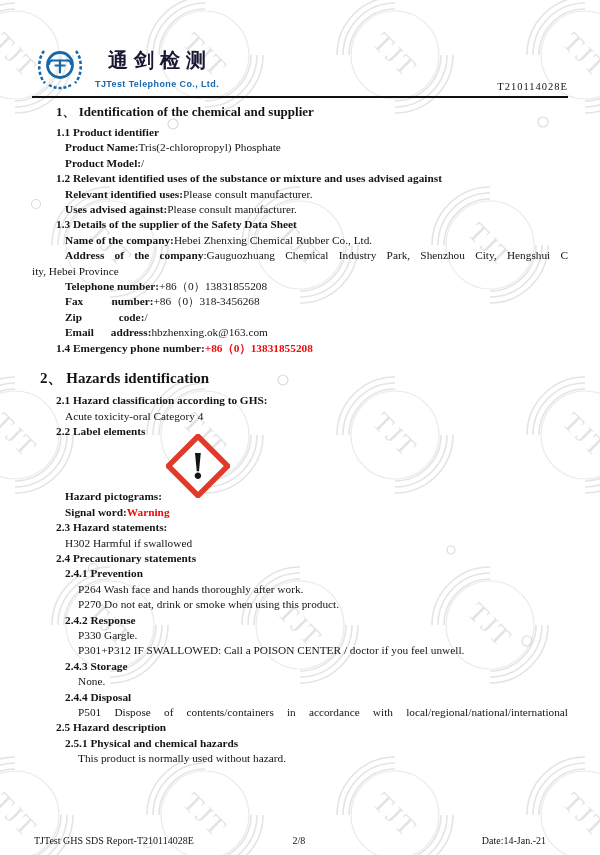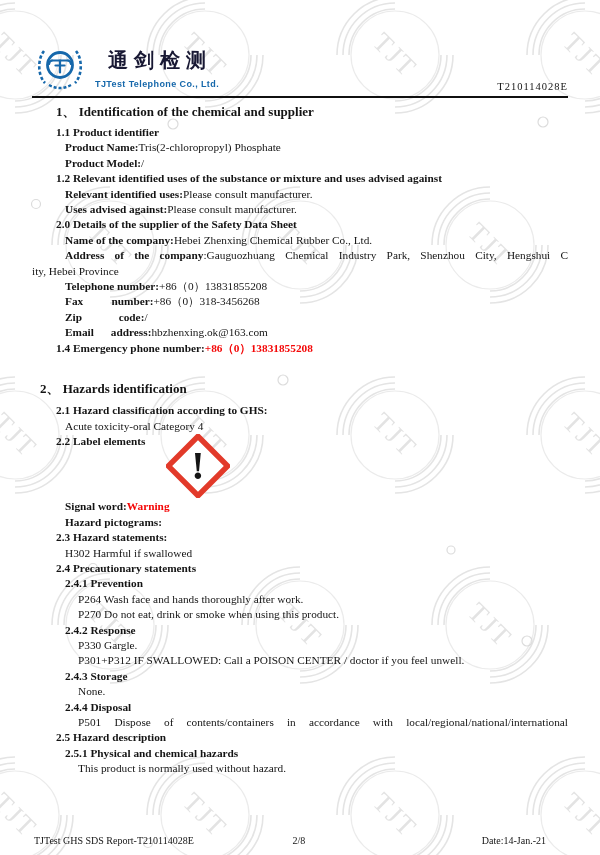--- a/index.html
+++ b/index.html
@@ -6,21 +6,21 @@
   body{width:600px;height:855px;background:#ffffff;font-family:"Liberation Serif",serif;color:#141414;position:relative;overflow:hidden;}
   .page{position:absolute;inset:0;background:#fff;}
   .wm-layer{position:absolute;left:0;top:0;z-index:0;}
   .content{position:absolute;left:0;top:0;width:536px;padding:0 32px;z-index:1;}
   .hdr{position:relative;height:96px;border-bottom:2px solid #101010;}
   .emblem{position:absolute;left:5px;top:45px;}
   .logo-cn{position:absolute;left:76px;top:47px;font-family:"DejaVu Sans","Liberation Sans",sans-serif;font-weight:bold;font-size:20px;letter-spacing:6px;color:#181833;white-space:nowrap;}
   .logo-en{position:absolute;left:63px;top:79px;font-family:"Liberation Sans",sans-serif;font-weight:bold;font-size:9px;color:#1668ab;letter-spacing:.4px;white-space:nowrap;}
   .doc-code{position:absolute;right:0;bottom:4px;font-size:10.5px;letter-spacing:1px;}
   .h1x{font-size:13px;line-height:17px;font-weight:bold;margin:5px 0 5px 24px;}
-  .h2x{font-size:13px;line-height:17px;font-weight:bold;margin:24px 0 6px 8px;}
+  .h2x{font-size:15px;line-height:17px;font-weight:bold;margin:14px 0 6px 8px;}
   .ln{font-size:11.3px;line-height:15.4px;}
   .b{font-weight:bold;}
   .ind2{padding-left:24px;}
   .ind3{padding-left:33px;}
   .ind4{padding-left:46px;}
   .jl{text-align:justify;text-align-last:justify;}
   .p501{text-indent:46px;}
   .red{color:#f40606;font-weight:bold;}
   .picto-spacer{height:50px;}
   .ghs{position:absolute;left:166px;top:434px;z-index:2;}
@@ -108,37 +108,37 @@
     </div>
 
     <main>
       <div class="h1x">1、 Identification of the chemical and supplier</div>
       <div class="ln ind2 b">1.1 Product identifier</div>
       <div class="ln ind3"><span class="b">Product Name:</span><span>Tris(2-chloropropyl) Phosphate</span></div>
       <div class="ln ind3"><span class="b">Product Model:</span><span>/</span></div>
       <div class="ln ind2 b">1.2 Relevant identified uses of the substance or mixture and uses advised against</div>
       <div class="ln ind3"><span class="b">Relevant identified uses:</span><span>Please consult manufacturer.</span></div>
       <div class="ln ind3"><span class="b">Uses advised against:</span><span>Please consult manufacturer.</span></div>
-      <div class="ln ind2 b">2.0 Details of the supplier of the Safety Data Sheet</div>
+      <div class="ln ind2 b">1.3 Details of the supplier of the Safety Data Sheet</div>
       <div class="ln ind3"><span class="b">Name of the company:</span><span>Hebei Zhenxing Chemical Rubber Co., Ltd.</span></div>
       <div class="ln ind3 jl"><span class="b">Address of the company</span><span>:Gauguozhuang Chemical Industry Park, Shenzhou City, Hengshui C</span></div>
       <div class="ln">ity, Hebei Province</div>
       <div class="ln ind3"><span class="b">Telephone number:</span><span>+86（0）13831855208</span></div>
       <div class="ln ind3"><span class="b">Fax&nbsp;&nbsp;&nbsp;&nbsp;&nbsp;&nbsp;&nbsp;&nbsp;&nbsp;&nbsp;number:</span><span>+86（0）318-3456268</span></div>
       <div class="ln ind3"><span class="b">Zip&nbsp;&nbsp;&nbsp;&nbsp;&nbsp;&nbsp;&nbsp;&nbsp;&nbsp;&nbsp;&nbsp;&nbsp;&nbsp;code:</span><span>/</span></div>
       <div class="ln ind3"><span class="b">Email&nbsp;&nbsp;&nbsp;&nbsp;&nbsp;&nbsp;address:</span><span>hbzhenxing.ok@163.com</span></div>
       <div class="ln ind2"><span class="b">1.4 Emergency phone number:</span><span class="red">+86（0）13831855208</span></div>
 
       <div class="h2x">2、 Hazards identification</div>
       <div class="ln ind2 b">2.1 Hazard classification according to GHS:</div>
       <div class="ln ind3">Acute toxicity-oral Category 4</div>
       <div class="ln ind2 b">2.2 Label elements</div>
       <div class="picto-spacer"></div>
+      <div class="ln ind3 b">Hazard pictograms:</div>
       <div class="ln ind3"><span class="b">Signal word:</span><span class="red">Warning</span></div>
-      <div class="ln ind3 b">Hazard pictograms:</div>
       <div class="ln ind2 b">2.3 Hazard statements:</div>
       <div class="ln ind3">H302 Harmful if swallowed</div>
       <div class="ln ind2 b">2.4 Precautionary statements</div>
       <div class="ln ind3 b">2.4.1 Prevention</div>
       <div class="ln ind4">P264 Wash face and hands thoroughly after work.</div>
       <div class="ln ind4">P270 Do not eat, drink or smoke when using this product.</div>
       <div class="ln ind3 b">2.4.2 Response</div>
       <div class="ln ind4">P330 Gargle.</div>
       <div class="ln ind4">P301+P312 IF SWALLOWED: Call a POISON CENTER / doctor if you feel unwell.</div>
       <div class="ln ind3 b">2.4.3 Storage</div>

